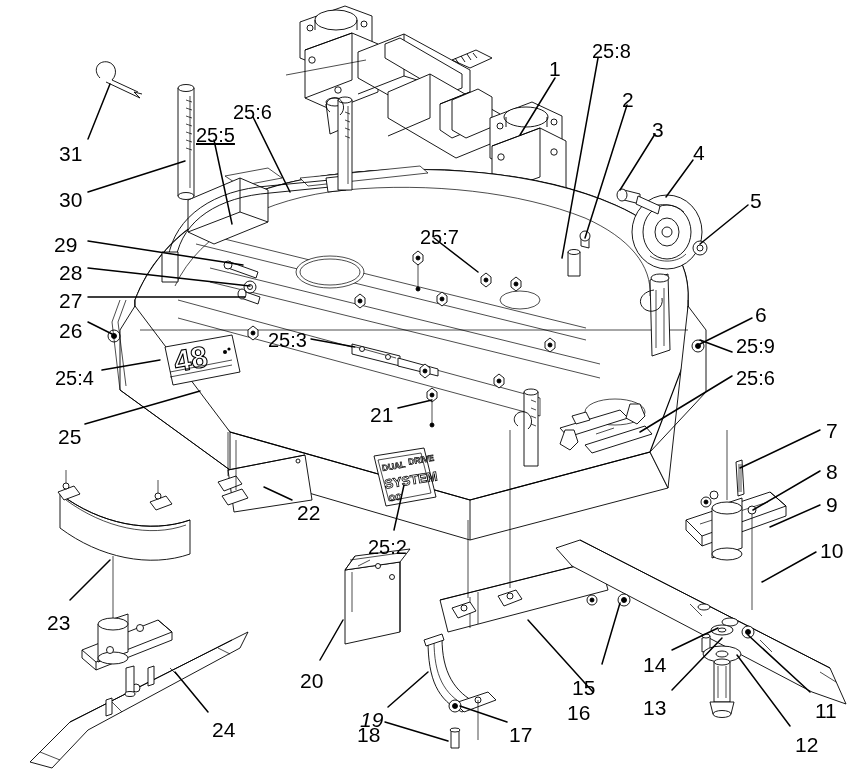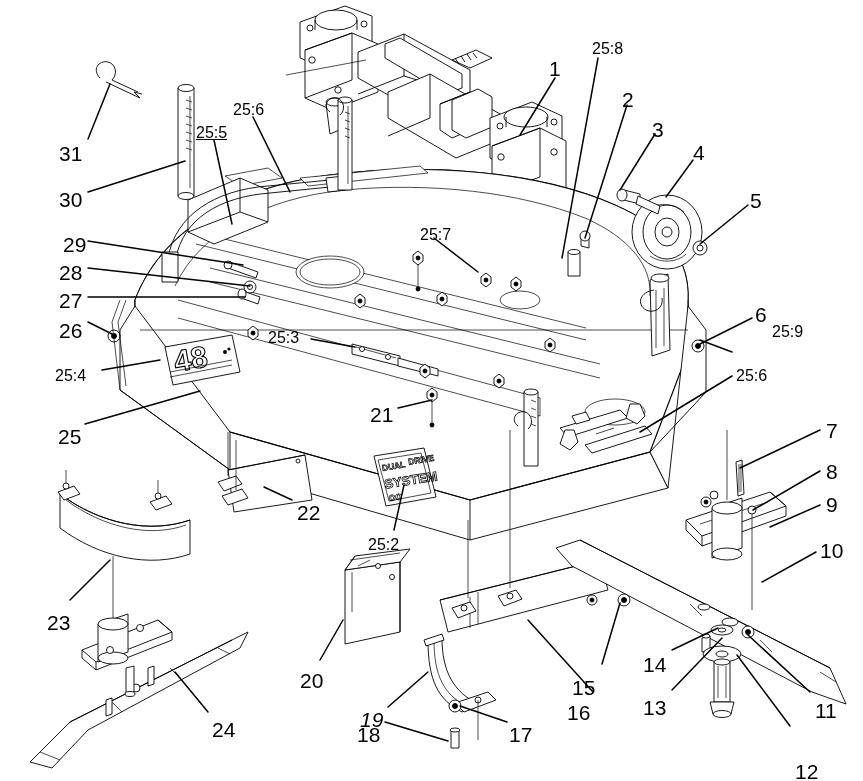--- a/index.html
+++ b/index.html
@@ -13,21 +13,21 @@
   .cal{
     position:absolute;
     font-family:"Liberation Sans", sans-serif;
     font-size:21px;
     font-weight:400;
     color:#000;
     white-space:nowrap;
     line-height:1;
     letter-spacing:0px;
   }
-  .cal.sub{font-size:16px;}
+  .cal.sub{font-size:20px;}
   .hair{stroke:#000;stroke-width:0.7;fill:none;}
   .thin{stroke:#000;stroke-width:0.9;fill:none;}
   .med{stroke:#000;stroke-width:1.2;fill:none;}
   .leader{stroke:#000;stroke-width:1.5;fill:none;stroke-linecap:round;}
   .fillw{fill:#ffffff;}
   .fillk{fill:#000;}
 </style>
 </head>
 <body>
 
@@ -509,44 +509,44 @@
       <div class="cal" style="left: 622px; top: 89px;">2</div>
       <div class="cal" style="left: 652px; top: 119px;">3</div>
       <div class="cal" style="left: 693px; top: 142px;">4</div>
       <div class="cal" style="left: 750px; top: 190px;">5</div>
       <div class="cal" style="left: 755px; top: 304px;">6</div>
       <div class="cal" style="left: 826px; top: 420px;">7</div>
       <div class="cal" style="left: 826px; top: 461px;">8</div>
       <div class="cal" style="left: 826px; top: 494px;">9</div>
       <div class="cal" style="left: 820px; top: 540px;">10</div>
       <div class="cal" style="left: 815px; top: 700px;">11</div>
-      <div class="cal" style="left: 795px; top: 734px; margin-top: 27px;">12</div>
+      <div class="cal" style="left: 795px; top: 734px;">12</div>
       <div class="cal" style="left: 643px; top: 697px;">13</div>
       <div class="cal" style="left: 643px; top: 654px;">14</div>
       <div class="cal" style="left: 572px; top: 677px;">15</div>
       <div class="cal" style="left: 567px; top: 702px;">16</div>
       <div class="cal" style="left: 509px; top: 724px;">17</div>
       <div class="cal" style="left: 357px; top: 724px;">18</div>
       <div class="cal" style="left: 360px; top: 709px; font-style: italic;">19</div>
       <div class="cal" style="left: 300px; top: 670px;">20</div>
       <div class="cal" style="left: 370px; top: 404px;">21</div>
       <div class="cal" style="left: 297px; top: 502px;">22</div>
       <div class="cal" style="left: 47px; top: 612px;">23</div>
       <div class="cal" style="left: 212px; top: 719px;">24</div>
       <div class="cal" style="left: 58px; top: 426px;">25</div>
       <div class="cal" style="left: 59px; top: 320px;">26</div>
       <div class="cal" style="left: 59px; top: 290px;">27</div>
       <div class="cal" style="left: 59px; top: 262px;">28</div>
-      <div class="cal" style="left: 63px; top: 234px; text-align: center;">29</div>
+      <div class="cal" style="left: 54px; top: 234px; text-align: center;">29</div>
       <div class="cal" style="left: 59px; top: 189px;">30</div>
       <div class="cal" style="left: 59px; top: 143px;">31</div>
       <div class="cal sub" style="left: 368px; top: 537px;">25:2</div>
       <div class="cal sub" style="left: 268px; top: 330px;">25:3</div>
       <div class="cal sub" style="left: 55px; top: 368px;">25:4</div>
       <div class="cal sub" style="left: 196px; top: 125px; text-decoration: underline;">25:5</div>
       <div class="cal sub" style="left: 233px; top: 102px;">25:6</div>
       <div class="cal sub" style="left: 392px; top: 227px; margin-left: 28px;">25:7</div>
       <div class="cal sub" style="left: 592px; top: 41px;">25:8</div>
-      <div class="cal sub" style="left: 736px; top: 324px; margin-left: 36px;">25:9</div>
+      <div class="cal sub" style="left: 736px; top: 336px;">25:9</div>
       <div class="cal sub" style="left: 736px; top: 368px;">25:6</div>
     </div>
 
 </div>
 
 </body></html>

